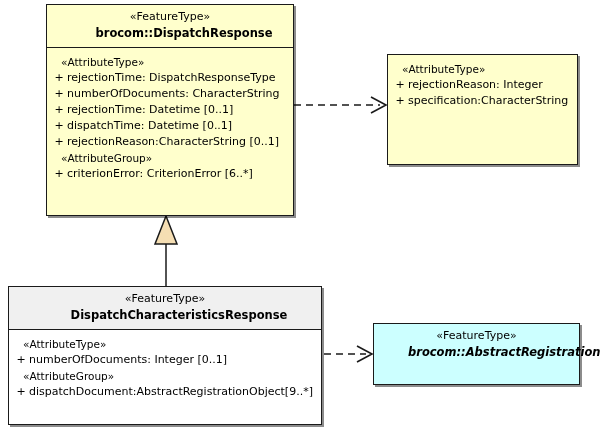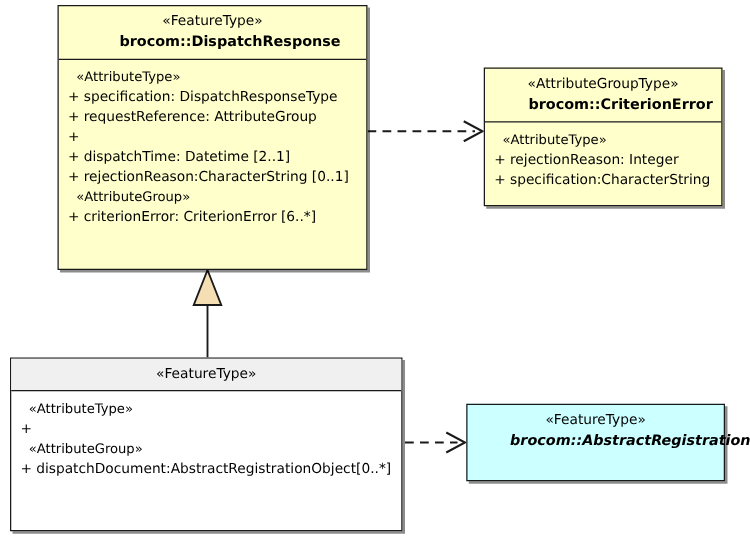--- a/index.html
+++ b/index.html
@@ -120,76 +120,75 @@
 
   <div class="uml-class yellow" style="left:46px; top:4px; width:248px; height:212px;">
     <div class="cls-header">
       <div class="stereotype">«FeatureType»</div>
       <div class="cls-name">brocom::DispatchResponse</div>
     </div>
     <div class="cls-body">
       <div class="group-label">«AttributeType»</div>
       <div class="attr-row">
         <span class="attr-vis">+</span>
-        <span class="attr-text">specification: DispatchResponseType</span>
+        <span class="attr-text">rejectionTime: DispatchResponseType</span>
       </div>
       <div class="attr-row">
         <span class="attr-vis">+</span>
-        <span class="attr-text">requestReference: AttributeGroup</span>
+        <span class="attr-text">numberOfDocuments: CharacterString</span>
       </div>
       <div class="attr-row">
         <span class="attr-vis">+</span>
+        <span class="attr-text">rejectionTime: Datetime [0..1]</span>
       </div>
       <div class="attr-row">
         <span class="attr-vis">+</span>
-        <span class="attr-text">dispatchTime: Datetime [2..1]</span>
+        <span class="attr-text">dispatchTime: Datetime [0..1]</span>
       </div>
       <div class="attr-row">
         <span class="attr-vis">+</span>
         <span class="attr-text">rejectionReason:CharacterString [0..1]</span>
       </div>
       <div class="group-label">«AttributeGroup»</div>
       <div class="attr-row">
         <span class="attr-vis">+</span>
         <span class="attr-text">criterionError: CriterionError [6..*]</span>
       </div>
     </div>
   </div>
 
   <div class="uml-class yellow" style="left:387px; top:54px; width:191px; height:111px;">
-    <div class="cls-header">
-      <div class="stereotype">«AttributeGroupType»</div>
-      <div class="cls-name">brocom::CriterionError</div>
-    </div>
     <div class="cls-body">
       <div class="group-label">«AttributeType»</div>
       <div class="attr-row">
         <span class="attr-vis">+</span>
         <span class="attr-text">rejectionReason: Integer</span>
       </div>
       <div class="attr-row">
         <span class="attr-vis">+</span>
         <span class="attr-text">specification:CharacterString</span>
       </div>
     </div>
   </div>
 
   <div class="uml-class gray-hdr" style="left:8px; top:286px; width:314px; height:139px;">
     <div class="cls-header">
       <div class="stereotype">«FeatureType»</div>
+      <div class="cls-name">DispatchCharacteristicsResponse</div>
     </div>
     <div class="cls-body">
       <div class="group-label">«AttributeType»</div>
       <div class="attr-row">
         <span class="attr-vis">+</span>
+        <span class="attr-text">numberOfDocuments: Integer [0..1]</span>
       </div>
       <div class="group-label">«AttributeGroup»</div>
       <div class="attr-row">
         <span class="attr-vis">+</span>
-        <span class="attr-text">dispatchDocument:AbstractRegistrationObject[0..*]</span>
+        <span class="attr-text">dispatchDocument:AbstractRegistrationObject[9..*]</span>
       </div>
     </div>
   </div>
 
   <div class="uml-class cyan" style="left:373px; top:323px; width:207px; height:62px;">
     <div class="cls-header">
       <div class="stereotype">«FeatureType»</div>
       <div class="cls-name abstract">brocom::AbstractRegistrationObject</div>
     </div>
   </div>

